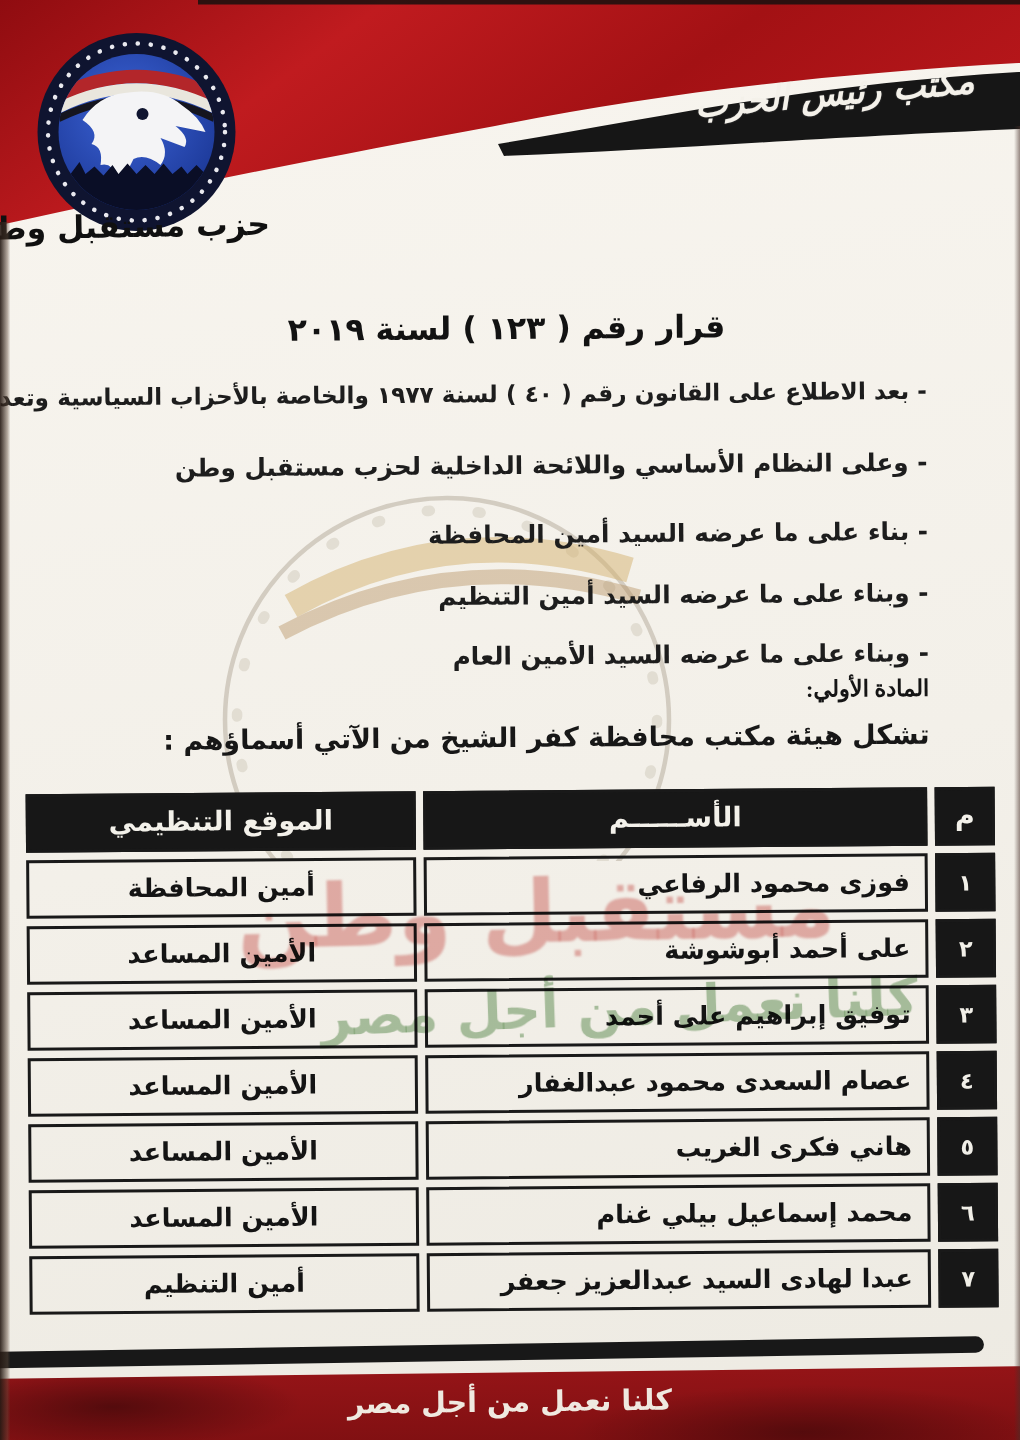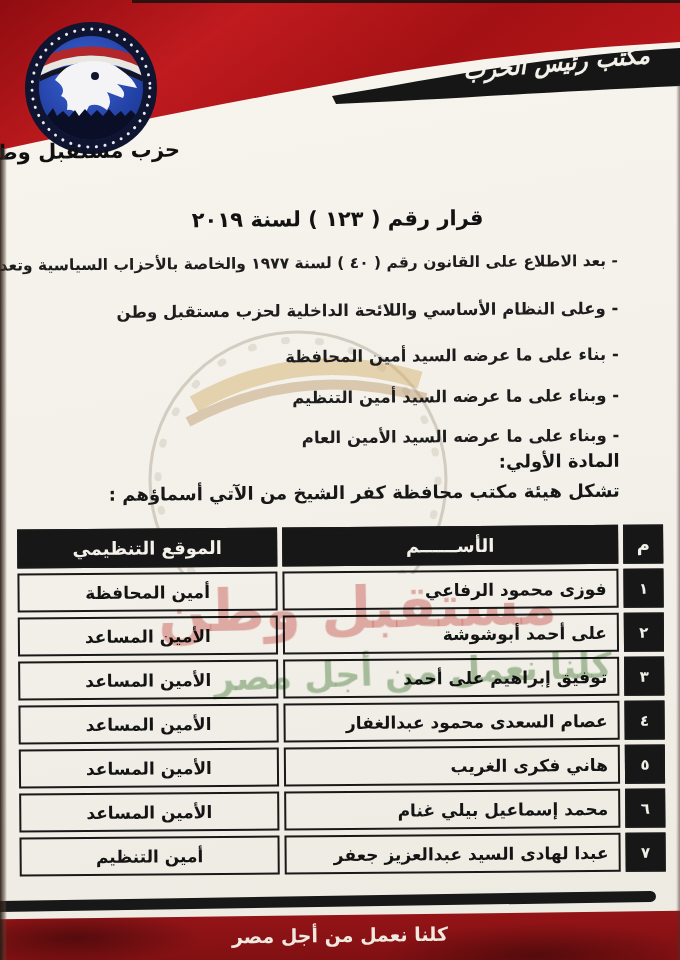--- a/index.html
+++ b/index.html
@@ -44,21 +44,21 @@
     font-size:21px;font-weight:bold;direction:rtl;letter-spacing:.5px;color:#121212;
   }
   .clause{position:absolute;right:60px;left:64px;direction:rtl;text-align:right;
     font-size:16.5px;font-weight:bold;color:#1d1d1d;white-space:nowrap;}
   .clause.c0{top:254px;font-size:15.5px;}
   .clause.c1{top:301px;}
   .clause.c2{top:347px;}
   .clause.c3{top:388px;}
   .clause.c4{top:428px;}
   .article-label{position:absolute;top:452px;right:60px;direction:rtl;
-    font-size:18px;font-weight:bold;color:#151515;}
+    font-size:15px;font-weight:bold;color:#151515;font-family:Liberation Serif, serif;}
   .article-intro{position:absolute;top:482px;right:60px;direction:rtl;
     font-size:18px;font-weight:bold;color:#171717;}
   
   table.roster{
     position:absolute;top:522px;left:12px;width:656px;
     border-collapse:separate;border-spacing:5px 5px;direction:rtl;
   }
   table.roster th,table.roster td{border:2.5px solid #191919;}
   table.roster th{
     background:#171717;color:#f3f1ea;font-size:18px;font-weight:bold;

